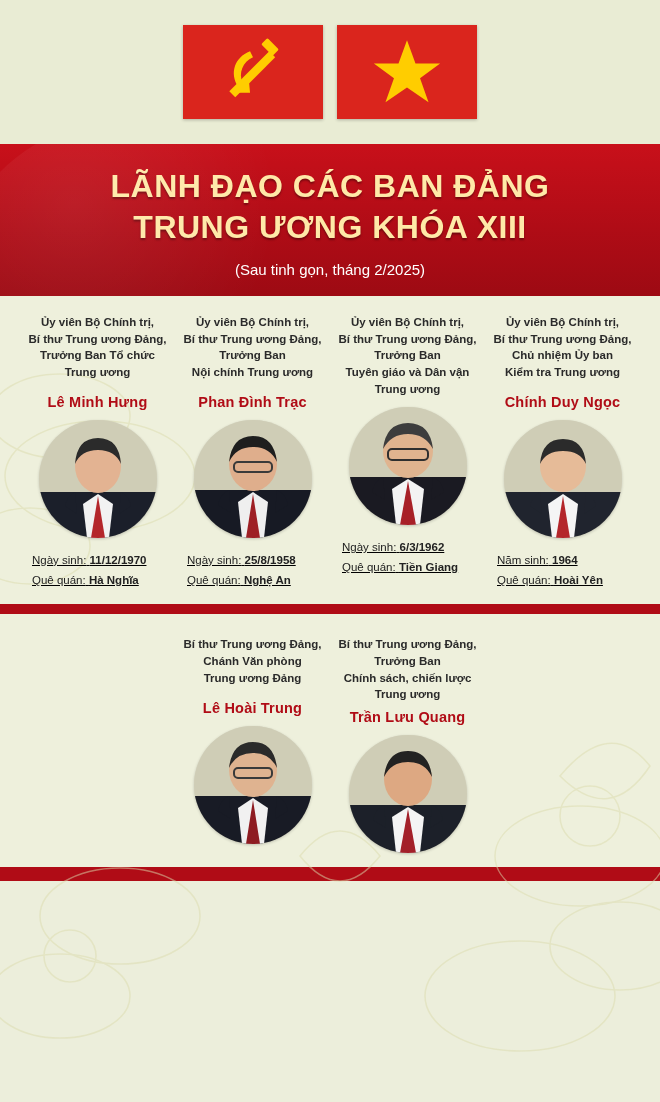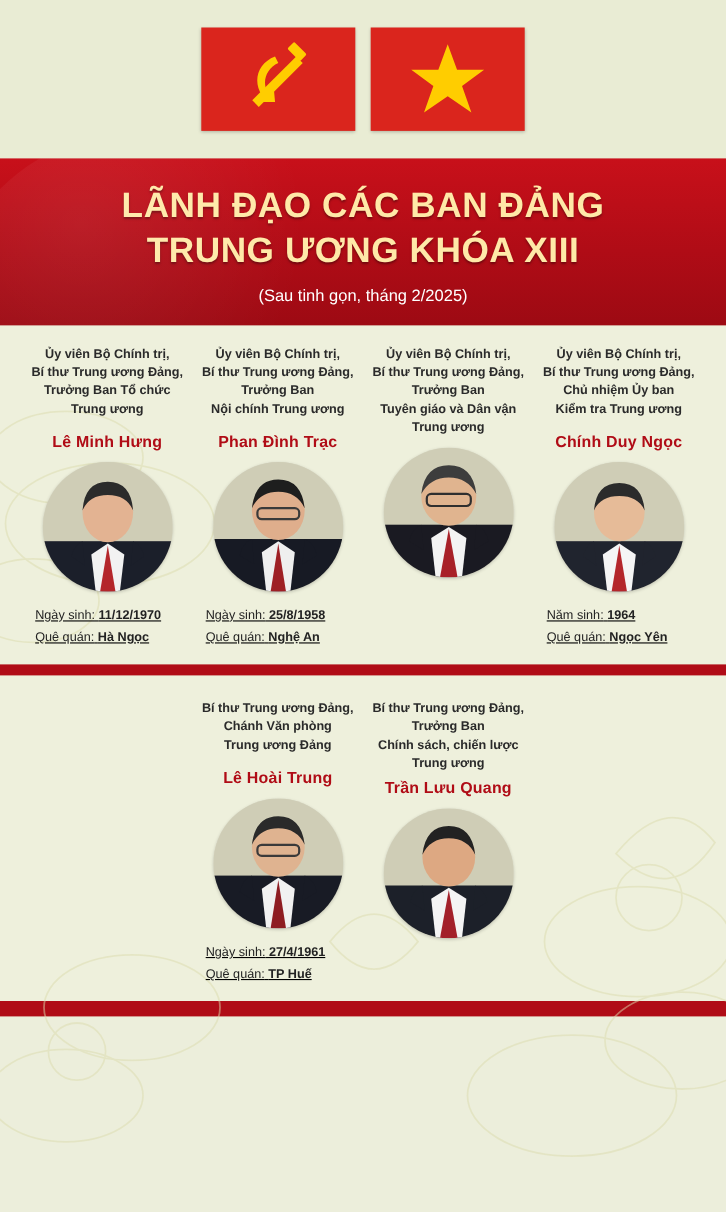--- a/index.html
+++ b/index.html
@@ -214,21 +214,21 @@
               <path d="M59 74 L44 84 L48 118 L70 118 L74 84 Z" fill="#f2f2f2"></path>
               <path d="M59 76 L52 118 L66 118 Z" fill="#b4262b"></path>
               <ellipse cx="59" cy="46" rx="23" ry="27" fill="#e3b392"></ellipse>
               <path d="M36 44 q2 -26 23 -26 q21 0 23 26 q-6 -14 -23 -14 q-17 0 -23 14" fill="#2b2b2b"></path>
               <path d="M36 72 q-8 4 -10 14 l12 8 Z" fill="#1b1f2a"></path>
               <path d="M82 72 q8 4 10 14 l-12 8 Z" fill="#1b1f2a"></path>
             </svg>
           </div>
           <div class="meta">
             <div><span>Ngày sinh:</span> <b>11/12/1970</b></div>
-            <div><span>Quê quán:</span> <b>Hà Ngọc</b></div>
+            <div><span>Quê quán:</span> <b>Hà Nghĩa</b></div>
           </div>
         </div>
 
         <div class="card">
           <div class="role" style="white-space:pre-line">Ủy viên Bộ Chính trị,
 Bí thư Trung ương Đảng,
 Trưởng Ban
 Nội chính Trung ương</div>
           <div class="name">Phan Đình Trạc</div>
           <div class="photo-wrap">
@@ -262,20 +262,24 @@
               <rect y="70" width="118" height="48" fill="#1a1a22"></rect>
               <path d="M59 72 L43 82 L47 118 L71 118 L75 82 Z" fill="#f3f3f3"></path>
               <path d="M59 74 L51 118 L67 118 Z" fill="#a82028"></path>
               <ellipse cx="59" cy="44" rx="25" ry="27" fill="#e0b48f"></ellipse>
               <path d="M34 42 q3 -26 25 -26 q22 0 25 26 q-8 -15 -25 -15 q-17 0 -25 15" fill="#3d3d3d"></path>
               <rect x="39" y="42" width="40" height="11" rx="4" fill="none" stroke="#2f2f2f" stroke-width="2"></rect>
               <path d="M34 70 q-9 4 -11 15 l13 8 Z" fill="#1a1a22"></path>
               <path d="M84 70 q9 4 11 15 l-13 8 Z" fill="#1a1a22"></path>
             </svg>
           </div>
+          <div class="meta">
+            <div><span>Ngày sinh:</span> <b>6/3/1962</b></div>
+            <div><span>Quê quán:</span> <b>Tiền Giang</b></div>
+          </div>
         </div>
 
         <div class="card">
           <div class="role" style="white-space:pre-line">Ủy viên Bộ Chính trị,
 Bí thư Trung ương Đảng,
 Chủ nhiệm Ủy ban
 Kiểm tra Trung ương</div>
           <div class="name">Chính Duy Ngọc</div>
           <div class="photo-wrap">
             <svg class="portrait" viewBox="0 0 118 118">
@@ -284,21 +288,21 @@
               <path d="M59 74 L44 84 L48 118 L70 118 L74 84 Z" fill="#f5f5f5"></path>
               <path d="M59 76 L52 118 L66 118 Z" fill="#b4262b"></path>
               <ellipse cx="59" cy="46" rx="23" ry="26" fill="#e6bb98"></ellipse>
               <path d="M36 44 q2 -25 23 -25 q21 0 23 25 q-6 -13 -23 -13 q-17 0 -23 13" fill="#2b2b2b"></path>
               <path d="M36 72 q-8 4 -10 14 l12 8 Z" fill="#20242e"></path>
               <path d="M82 72 q8 4 10 14 l-12 8 Z" fill="#20242e"></path>
             </svg>
           </div>
           <div class="meta">
             <div><span>Năm sinh:</span> <b>1964</b></div>
-            <div><span>Quê quán:</span> <b>Ngọc Yên</b></div>
+            <div><span>Quê quán:</span> <b>Hoài Yên</b></div>
           </div>
         </div>
 
       </div>
     </div>
 
     <div class="sep"></div>
 
     <div class="group" style="padding-top:22px">
       <div class="row">
@@ -314,24 +318,20 @@
               <rect y="70" width="118" height="48" fill="#181b25"></rect>
               <path d="M59 72 L44 82 L48 118 L70 118 L74 82 Z" fill="#f1f1f1"></path>
               <path d="M59 74 L52 118 L66 118 Z" fill="#8e1c22"></path>
               <ellipse cx="59" cy="44" rx="24" ry="27" fill="#dfb390"></ellipse>
               <path d="M35 42 q3 -26 24 -26 q21 0 24 26 q-7 -15 -24 -15 q-17 0 -24 15" fill="#2a2a2a"></path>
               <rect x="40" y="42" width="38" height="10" rx="4" fill="none" stroke="#3a3a3a" stroke-width="2"></rect>
               <path d="M35 70 q-9 4 -11 15 l13 8 Z" fill="#181b25"></path>
               <path d="M83 70 q9 4 11 15 l-13 8 Z" fill="#181b25"></path>
             </svg>
           </div>
-          <div class="meta">
-            <div><span>Ngày sinh:</span> <b>27/4/1961</b></div>
-            <div><span>Quê quán:</span> <b>TP Huế</b></div>
-          </div>
         </div>
 
         <div class="card">
           <div class="role" style="white-space:pre-line; min-height:58px">Bí thư Trung ương Đảng,
 Trưởng Ban
 Chính sách, chiến lược
 Trung ương</div>
           <div class="name">Trần Lưu Quang</div>
           <div class="photo-wrap">
             <svg class="portrait" viewBox="0 0 118 118">

